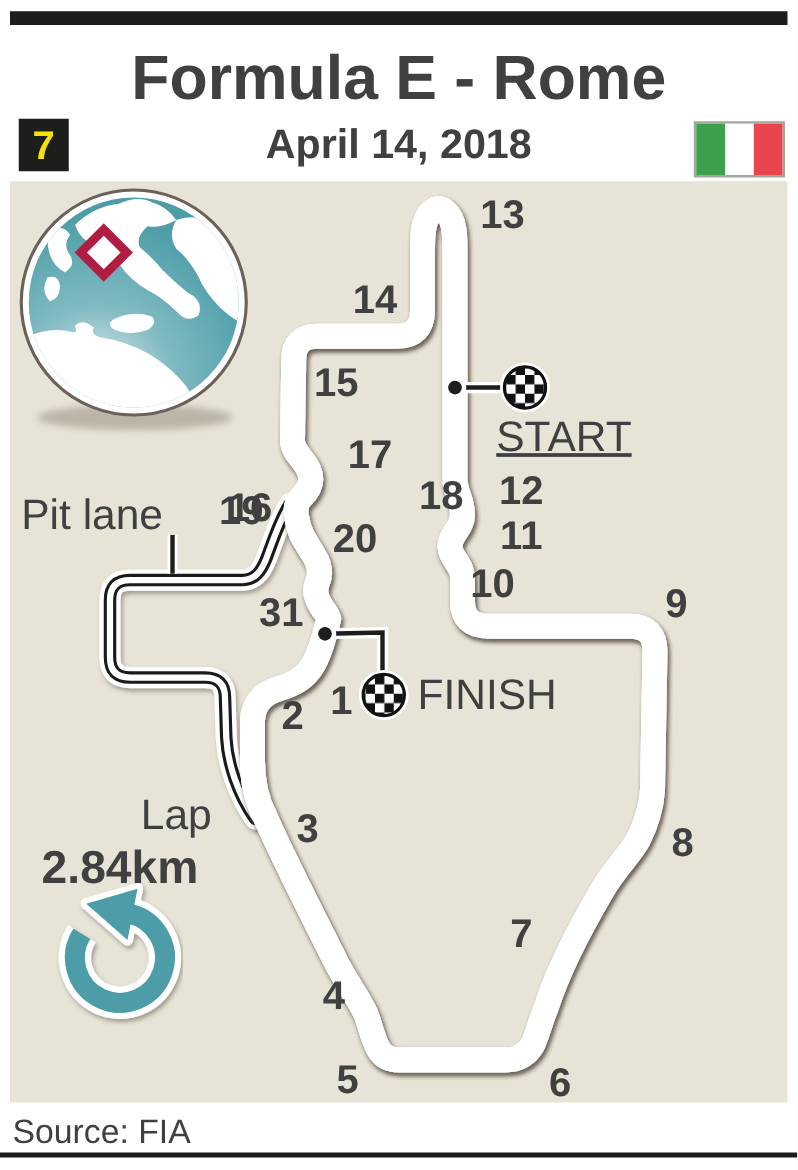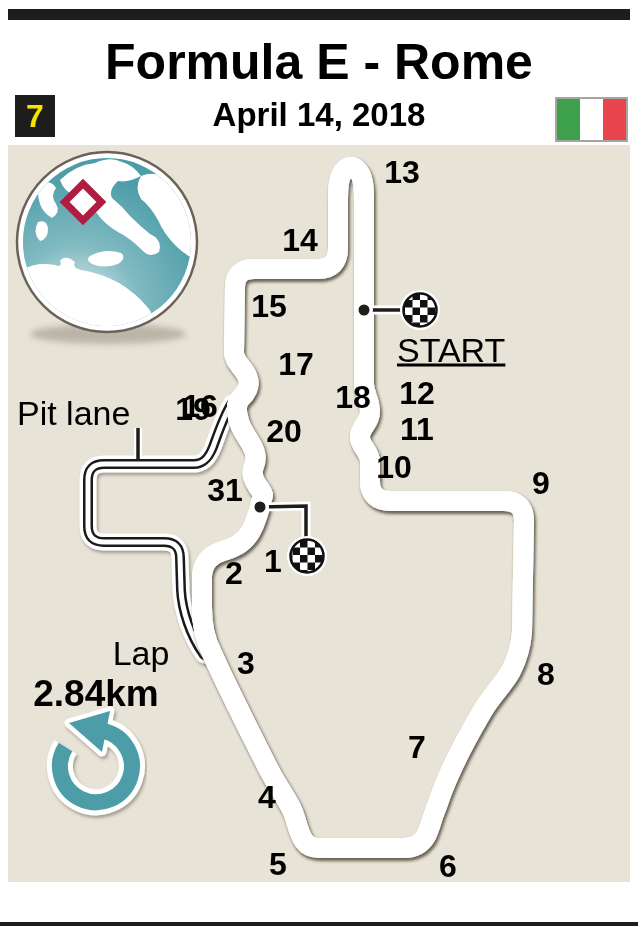--- a/index.html
+++ b/index.html
@@ -10,21 +10,21 @@
          font-size:50px;font-weight:700;letter-spacing:0px;}
   .date{position:absolute;left:0;top:96px;width:638px;text-align:center;
         font-size:33px;font-weight:700;}
   .badge{position:absolute;left:15px;top:95px;width:40px;height:42px;background:#1d1d1b;
          color:#f5e400;font-size:32px;font-weight:700;display:flex;align-items:center;justify-content:center;}
   .flag{position:absolute;left:555px;top:97px;width:69px;height:41px;border:2px solid #a6a69e;display:flex;}
   .flag div{flex:1;}
   .fgreen{background:#3da14c;} .fwhite{background:#ffffff;} .fred{background:#e8454f;}
   .map{position:absolute;left:8px;top:145px;width:622px;height:737px;background:#e7e3d6;}
   .map svg{position:absolute;left:0;top:0;}
-  .lbl{position:absolute;white-space:nowrap;color:#000000;}
+  .lbl{position:absolute;white-space:nowrap;color:#404040;}
   .turn{font-weight:700;font-size:32px;transform:translate(-50%,-50%);}
   .cap{font-size:34px;transform:translateY(-50%);}
   .lap-word{font-size:34px;transform:translate(-50%,-50%);}
   .lap-dist{font-size:37px;font-weight:700;transform:translate(-50%,-50%);}
   .footer-src{position:absolute;left:10px;top:890px;font-size:27px;}
   .footer-credit{position:absolute;right:10px;top:890px;font-size:27px;}
   .bottomrule{position:absolute;left:0;top:922px;width:638px;height:4px;background:#1d1d1b;}
 </style>
 </head>
 <body>
@@ -185,19 +185,21 @@
     <span class="lbl turn" style="left:292px;top:95px;">14</span>
     <span class="lbl turn" style="left:261px;top:161px;">15</span>
     <span class="lbl turn" style="left:192px;top:229px;margin-top:32px;">16</span>
     <span class="lbl turn" style="left:288px;top:219px;">17</span>
     <span class="lbl turn" style="left:304px;top:252px;margin-left:41px;">18</span>
     <span class="lbl turn" style="left:185px;top:264px;">19</span>
     <span class="lbl turn" style="left:276px;top:286px;">20</span>
     <span class="lbl turn" style="left:217px;top:345px;">31</span>
 
     <span class="lbl cap" style="left:389px;top:205px;text-decoration:underline;">START</span>
+    <span class="lbl cap" style="left:326px;top:412px;">FINISH</span>
     <span class="lbl cap" style="left:9px;top:268px;">Pit lane</span>
     <span class="lbl lap-word" style="left:89px;top:508px;margin-left:44px;">Lap</span>
     <span class="lbl lap-dist" style="left:88px;top:549px;">2.84km</span>
   </div>
 
+  <div class="footer-src lbl">Source: FIA</div>
   <div class="bottomrule"></div>
 </div>
 
 </body></html>

